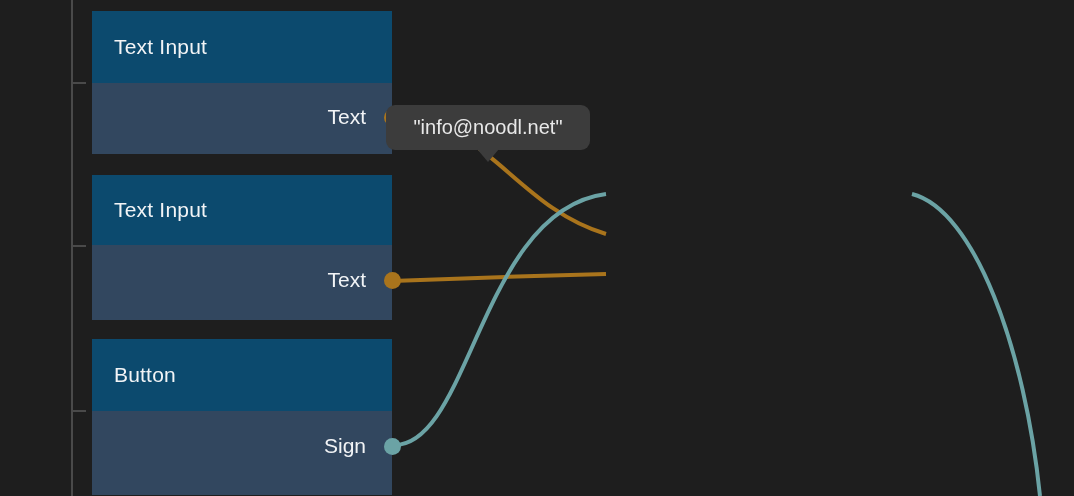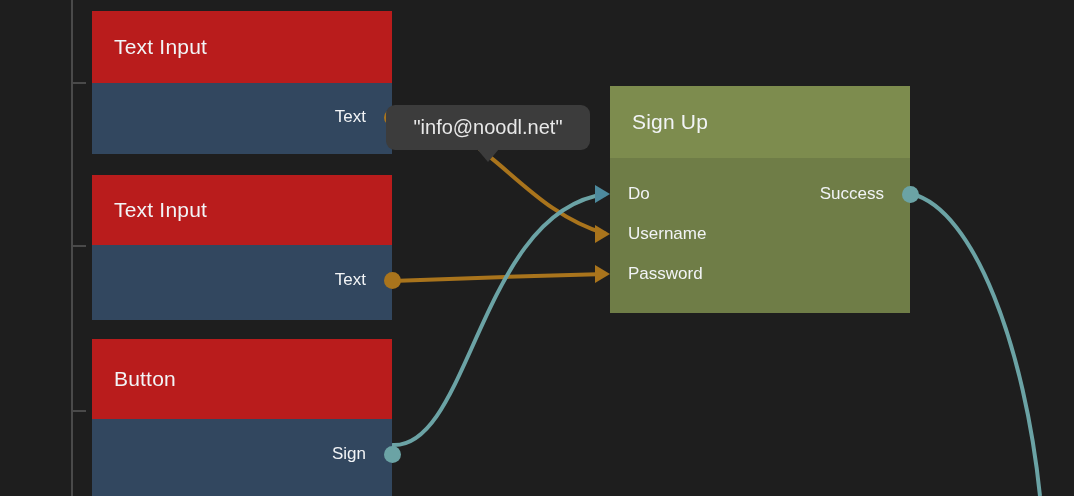--- a/index.html
+++ b/index.html
@@ -55,35 +55,35 @@
     padding-left: 22px;
     white-space: nowrap;
   }
   .node-body {
     position: relative;
     box-sizing: border-box;
     width: 100%;
     height: 100%;
   }
 
-  .node-blue .node-header { background: #b91c1c; }
+  .node-blue .node-header { background: #0c4a6e; }
   .node-blue .node-body   { background: #32475f; }
   .node-green .node-header { background: #7d8c4e; }
   .node-green .node-body   { background: #6f7d47; }
 
   
   .port-row {
     position: absolute;
     display: flex;
     align-items: center;
     height: 22px;
   }
   .port-label {
     color: #f2f4f6;
-    font-size: 17px;
+    font-size: 21px;
     white-space: nowrap;
     line-height: 22px;
   }
   .port-row.out {
     right: 0;
     flex-direction: row;
     justify-content: flex-end;
     padding-right: 0;
   }
   .port-row.in {
@@ -177,58 +177,30 @@
     </div>
     <div class="node-body" style="height:75px;">
       <div class="port-row out" style="top:24px; right:-9px;">
         <span class="port-label">Text</span>
         <span class="port-dot orange" style="margin-left:18px;"></span>
       </div>
     </div>
   </div>
 
   <div class="node node-blue" style="left:92px; top:339px; width:300px; height:154px;">
-    <div class="node-header" style="height:80px;">
+    <div class="node-header" style="height:72px;">
       <span class="node-title">Button</span>
     </div>
     <div class="node-body" style="height:84px;">
       <div class="port-row out" style="top:24px; right:-9px;">
         <span class="port-label">Sign</span>
         <span class="port-dot teal" style="margin-left:18px;"></span>
       </div>
     </div>
   </div>
 
-  <div class="node node-green" style="left:610px; top:86px; width:300px; height:227px;">
-    <div class="node-header" style="height:72px;">
-      <span class="node-title">Sign Up</span>
-    </div>
-    <div class="node-body" style="height:155px;">
-
-      <div class="port-row in" style="top:25px; left:-15px;">
-        <span class="port-arrow teal"></span>
-        <span class="port-label" style="margin-left:18px;">Do</span>
-      </div>
-
-      <div class="port-row in" style="top:65px; left:-15px;">
-        <span class="port-arrow orange"></span>
-        <span class="port-label" style="margin-left:18px;">Username</span>
-      </div>
-
-      <div class="port-row in" style="top:105px; left:-15px;">
-        <span class="port-arrow orange"></span>
-        <span class="port-label" style="margin-left:18px;">Password</span>
-      </div>
-
-      <div class="port-row out" style="top:25px; right:-9px;">
-        <span class="port-label">Success</span>
-        <span class="port-dot teal" style="margin-left:18px;"></span>
-      </div>
-
-    </div>
-  </div>
 
   <div id="tooltip" style="left:386px; top:105px; width:204px; height:45px;">
     <span class="tip-text">"info@noodl.net"</span>
     <span class="tip-arrow"></span>
   </div>
 
 </div>
 
 </body></html>

